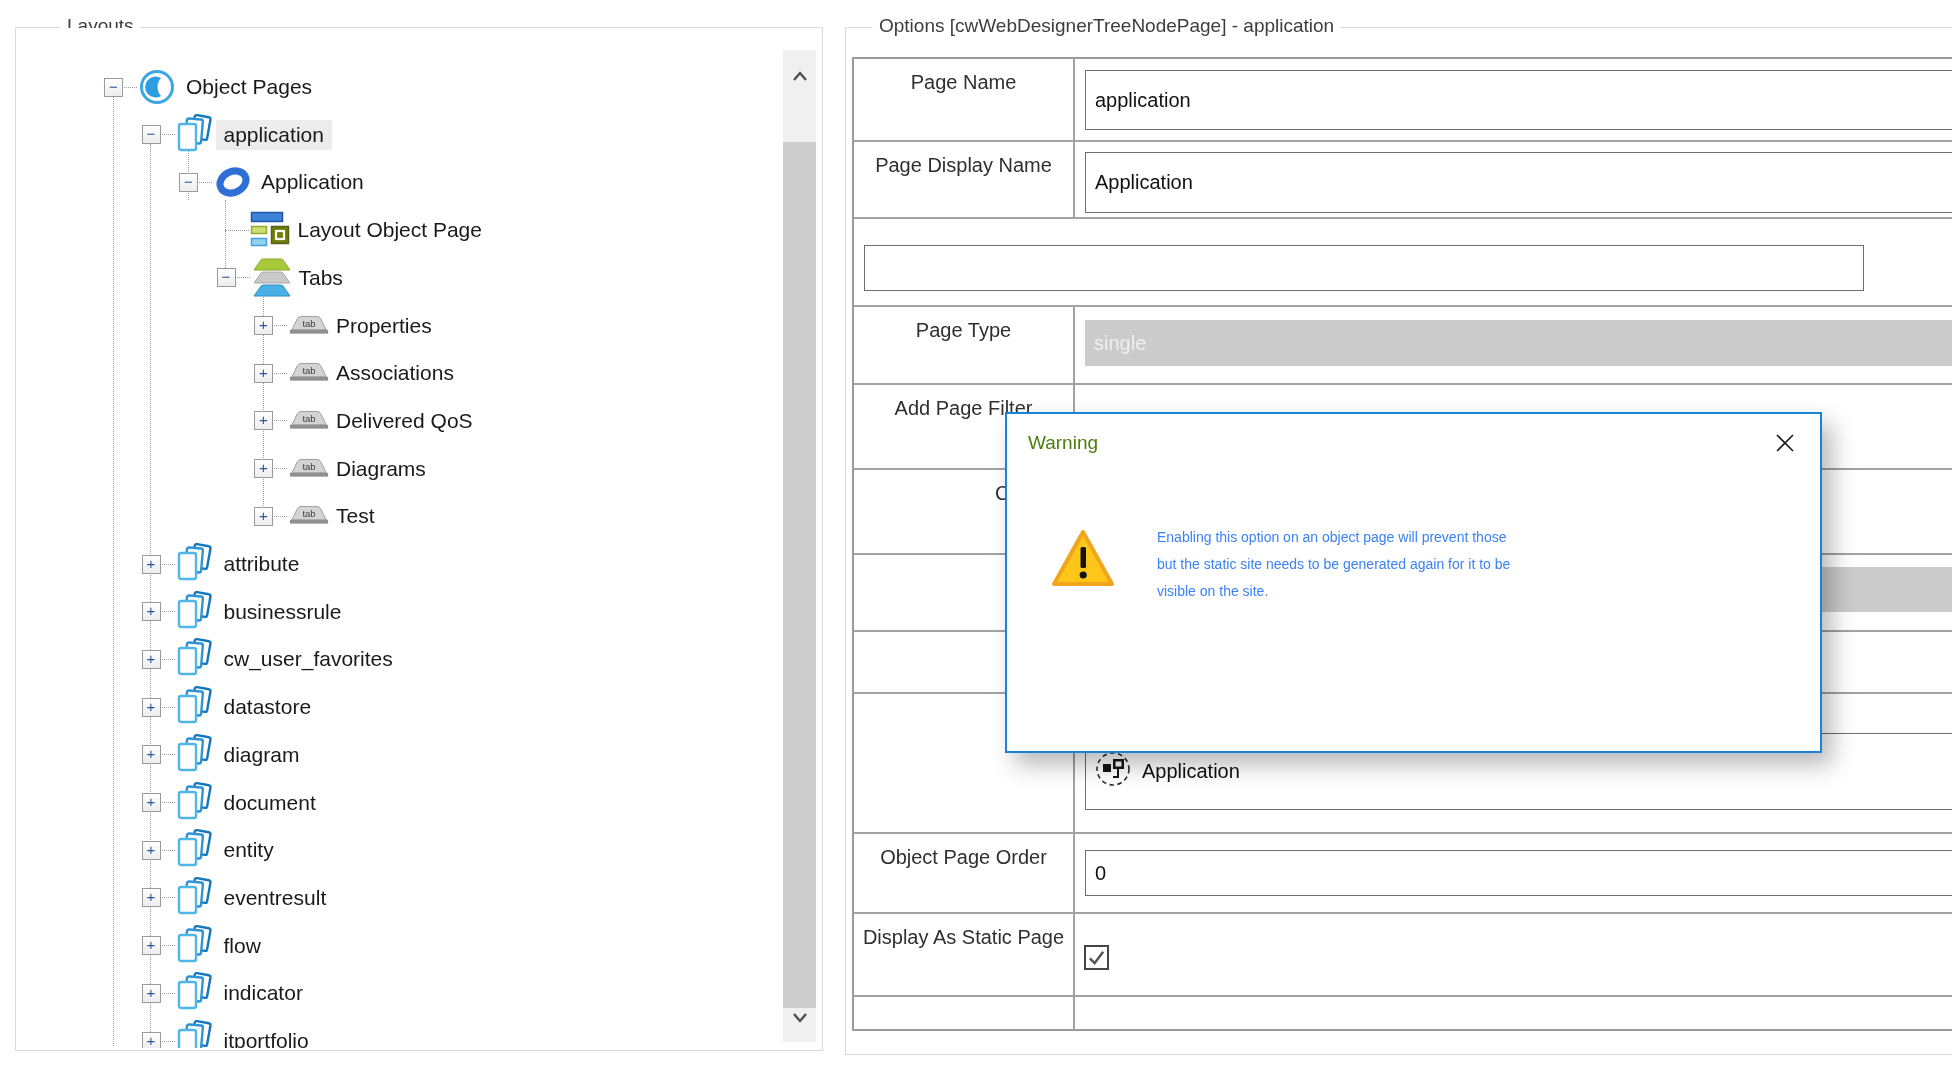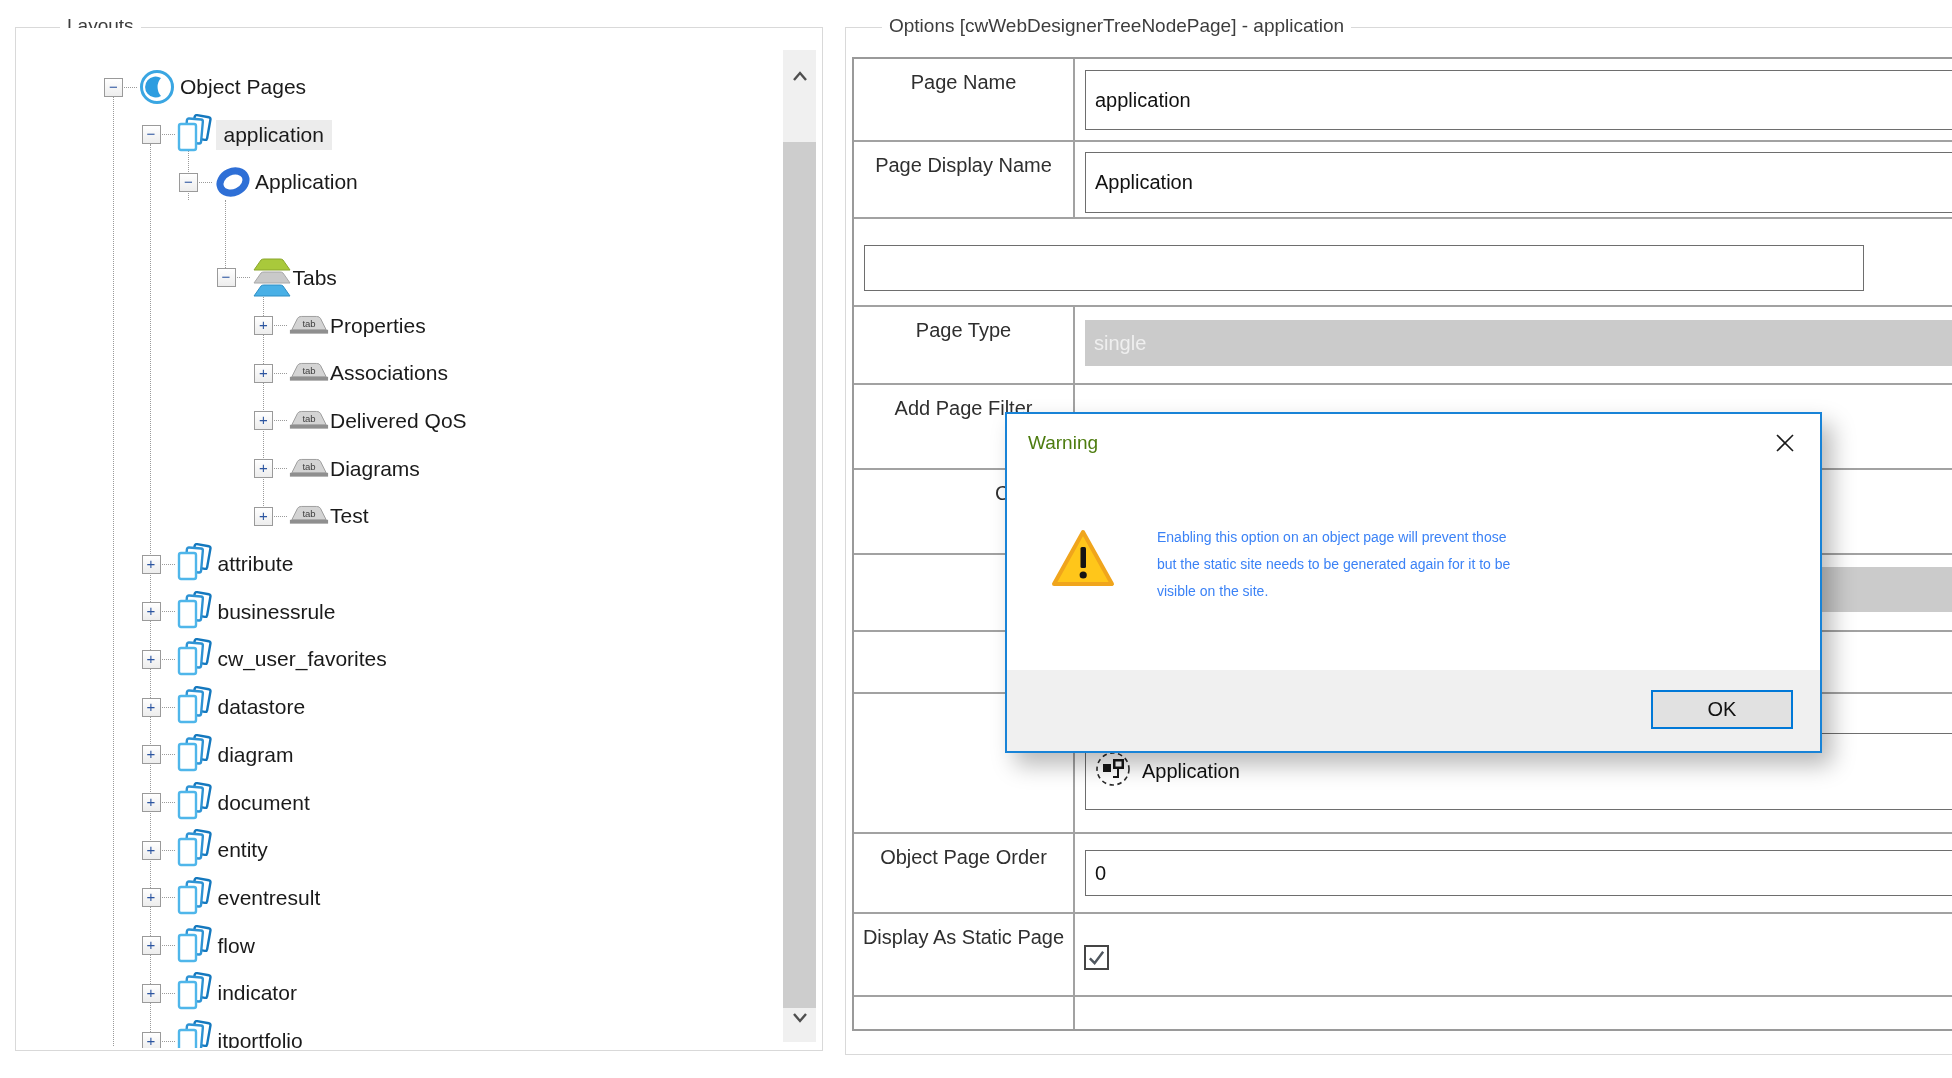--- a/index.html
+++ b/index.html
@@ -4,32 +4,32 @@
 <style>
   html,body{margin:0;padding:0;}
   body{width:1952px;height:1078px;overflow:hidden;position:relative;background:#fff;
        font-family:"Liberation Sans",sans-serif;color:#1a1a1a;}
   
   .groupbox{position:absolute;border:1px solid #d9d9d9;}
   #layouts-box{left:15px;top:27px;width:806px;height:1022px;}
   #options-box{left:845px;top:27px;width:1115px;height:1026px;border-right:none;}
   .legend{position:absolute;top:-13px;background:#fff;padding:0 7px;font-size:19px;color:#3d3d3d;white-space:nowrap;margin-left:24px;}
   #layouts-box .legend{left:20px;}
-  #options-box .legend{left:12px;}
+  #options-box .legend{left:2px;}
   
   #tree{position:absolute;left:16px;top:28px;width:766px;height:1020px;overflow:hidden;background:#fff;}
   .vline{position:absolute;width:0;border-left:1px dotted #9a9a9a;}
   .trow{position:absolute;height:48px;display:flex;align-items:center;}
   .exp{width:19px;height:19px;box-sizing:border-box;border:1px solid #9a9a9a;background:linear-gradient(#ffffff,#ededed);
        color:#2c55a0;font-size:15px;line-height:16px;text-align:center;flex:0 0 19px;z-index:2;}
   .exp.none{visibility:hidden;}
   .stub{width:13px;height:0;border-top:1px dotted #9a9a9a;margin-left:1px;}
   .exp.none + .stub{width:24px;margin-left:-11px;}
   .ticon{width:42px;height:46px;display:flex;align-items:center;margin-left:1px;flex:0 0 42px;}
-  .tlabel{font-size:21px;margin-left:0;white-space:nowrap;}
+  .tlabel{font-size:21px;margin-left:6px;white-space:nowrap;}
   .tlabel.sel{background:#ececec;padding:3px 8px;margin-left:-2px;}
   .tab-glyph-text{font-family:"Liberation Sans",sans-serif;}
   
   #tree-scrollbar{position:absolute;left:783px;top:50px;width:33px;height:992px;background:#f0f0f0;z-index:5;}
   #tree-scrollbar .thumb{position:absolute;left:0;top:92px;width:33px;height:866px;background:#cdcdcd;}
   .sb-arrow{position:absolute;left:0;width:33px;height:28px;display:flex;align-items:center;justify-content:center;}
   .sb-up{top:12px;} .sb-down{bottom:10px;}
   
   #options-table{position:absolute;left:852px;top:57px;width:1110px;border:2px solid #9a9a9a;background:#fff;}
   .orow{display:flex;position:relative;border-bottom:2px solid #a2a2a2;box-sizing:border-box;}
@@ -94,20 +94,34 @@
     <div class="trow" style="top: 130.4px; left: 163px;">
       <div class="exp">−</div>
       <div class="stub"></div>
       <div class="ticon">
         <svg width="40" height="36" viewBox="0 0 40 36">
           <ellipse cx="20" cy="18" rx="13.5" ry="10.5" fill="none" stroke="#2e6fd6" stroke-width="7" transform="rotate(-25 20 18)"></ellipse>
         </svg>
       </div>
       <span class="tlabel">Application</span>
     </div>
+    <div class="trow" style="top: 178.1px; left: 200.5px;">
+      <div class="exp none"></div>
+      <div class="stub"></div>
+      <div class="ticon">
+        <svg width="40" height="40" viewBox="0 0 40 40">
+          <rect x="1.5" y="2.5" width="31" height="9" fill="#3b82d8" stroke="#2057a8" stroke-width="1.5"></rect>
+          <rect x="1.5" y="16.5" width="15" height="7" fill="#cade71" stroke="#93ab31" stroke-width="1.5"></rect>
+          <rect x="1.5" y="28.5" width="15" height="7" fill="#8fd2f2" stroke="#47a0d8" stroke-width="1.5"></rect>
+          <rect x="21.5" y="16.5" width="17" height="17" fill="#6e7e05" stroke="#55611e" stroke-width="1.5"></rect>
+          <rect x="26" y="21" width="8" height="8" fill="none" stroke="#fff" stroke-width="2.2"></rect>
+        </svg>
+      </div>
+      <span class="tlabel">Layout Object Page</span>
+    </div>
     <div class="trow" style="top: 225.8px; left: 200.5px;">
       <div class="exp">−</div>
       <div class="stub"></div>
       <div class="ticon">
         <svg width="42" height="42" viewBox="0 0 42 42">
           <path d="M3 13 L10 3 Q11 2 13 2 L29 2 Q31 2 32 3 L39 13 Z" fill="#a9c93b" stroke="#8aa62c" stroke-width="1"></path>
           <path d="M3 26 L10 16 Q11 15 13 15 L29 15 Q31 15 32 16 L39 26 Z" fill="#c9c9c9" stroke="#a8a8a8" stroke-width="1"></path>
           <path d="M3 39 L10 29 Q11 28 13 28 L29 28 Q31 28 32 29 L39 39 Z" fill="#49b0e6" stroke="#2e8ec4" stroke-width="1"></path>
         </svg>
       </div>
@@ -439,16 +453,13 @@
       <polygon points="33,4 62,56 4,56" fill="#FFC61A" stroke="#F0A51C" stroke-width="4" stroke-linejoin="round"></polygon>
       <rect x="30.5" y="19" width="5.5" height="21" rx="1.5" fill="#141414"></rect>
       <circle cx="33.2" cy="47" r="3.6" fill="#141414"></circle>
     </svg>
   </div>
   <div id="dlg-message">
       <div>Enabling this option on an object page will prevent those</div>
       <div>but the static site needs to be generated again for it to be</div>
       <div>visible on the site.</div>
     </div>
-  <div id="dlg-footer">
-    <div id="dlg-ok">OK</div>
-  </div>
 </div>
 
 </body></html>

